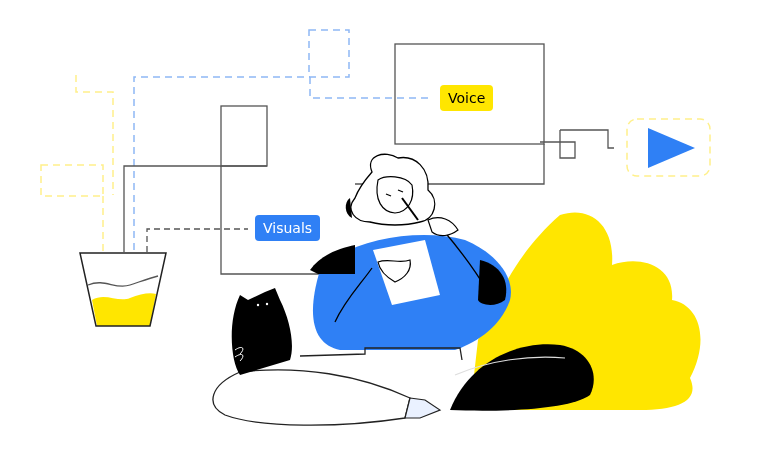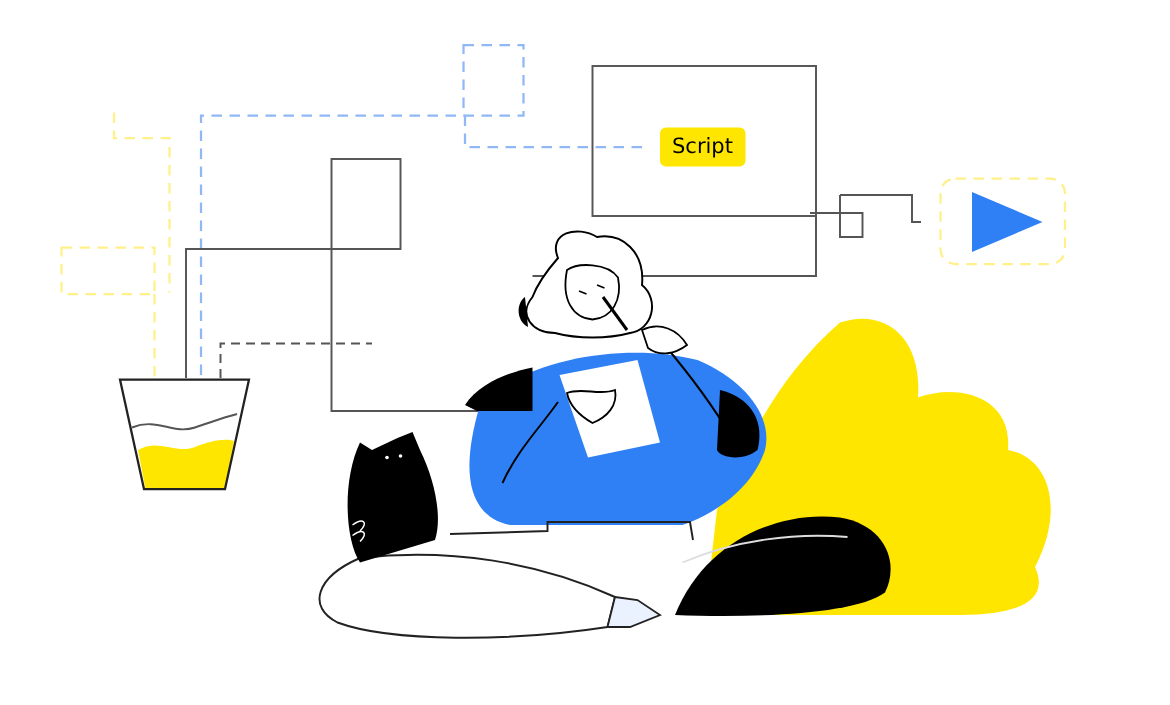--- a/index.html
+++ b/index.html
@@ -85,14 +85,15 @@
 
     <g>
       <path d="M240 295 L248 300 L265 292 L275 288 L280 300 C290 320 295 345 290 360 L240 375 C230 360 228 320 240 295 Z" fill="#000000"></path>
       <path d="M235 350 C242 345 246 348 240 354" fill="none" stroke="#ffffff" stroke-width="1"></path>
       <path d="M235 357 C242 352 246 355 240 361" fill="none" stroke="#ffffff" stroke-width="1"></path>
       <circle cx="258" cy="305" r="1.2" fill="#fff"></circle>
       <circle cx="267" cy="304" r="1.2" fill="#fff"></circle>
     </g>
   </svg>
 
-  <div class="tag tag-voice">Script</div>
+  <div class="tag tag-voice">Voice</div>
+  <div class="tag tag-visuals">Visuals</div>
 </div>
 
 </body></html>

